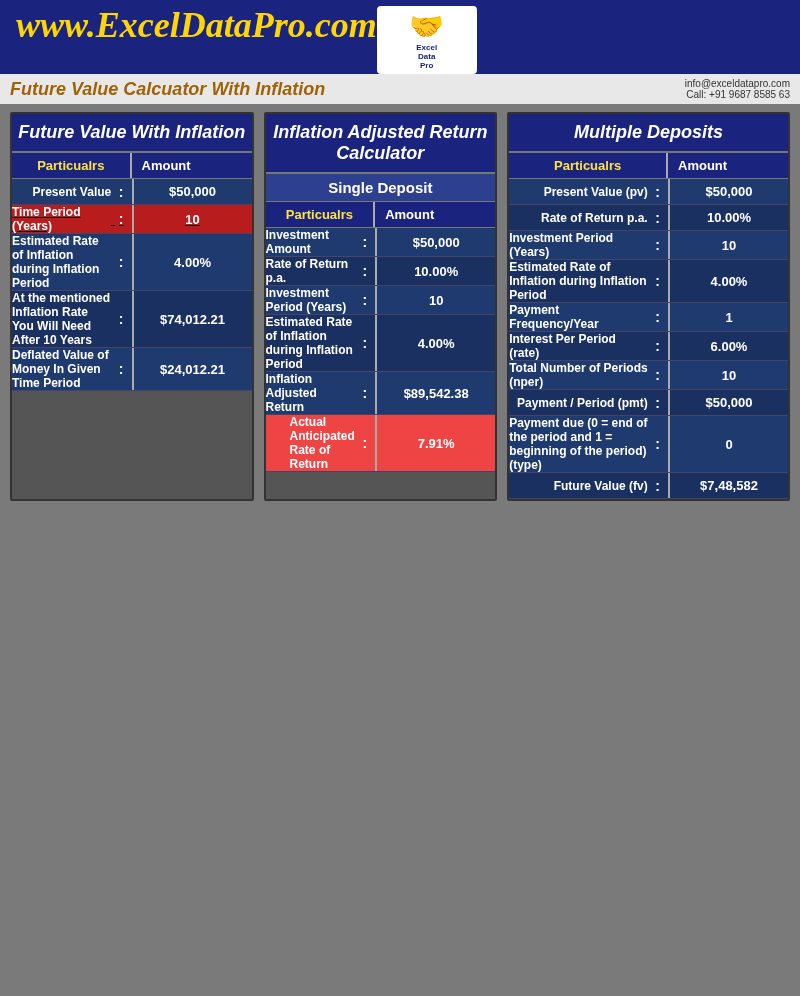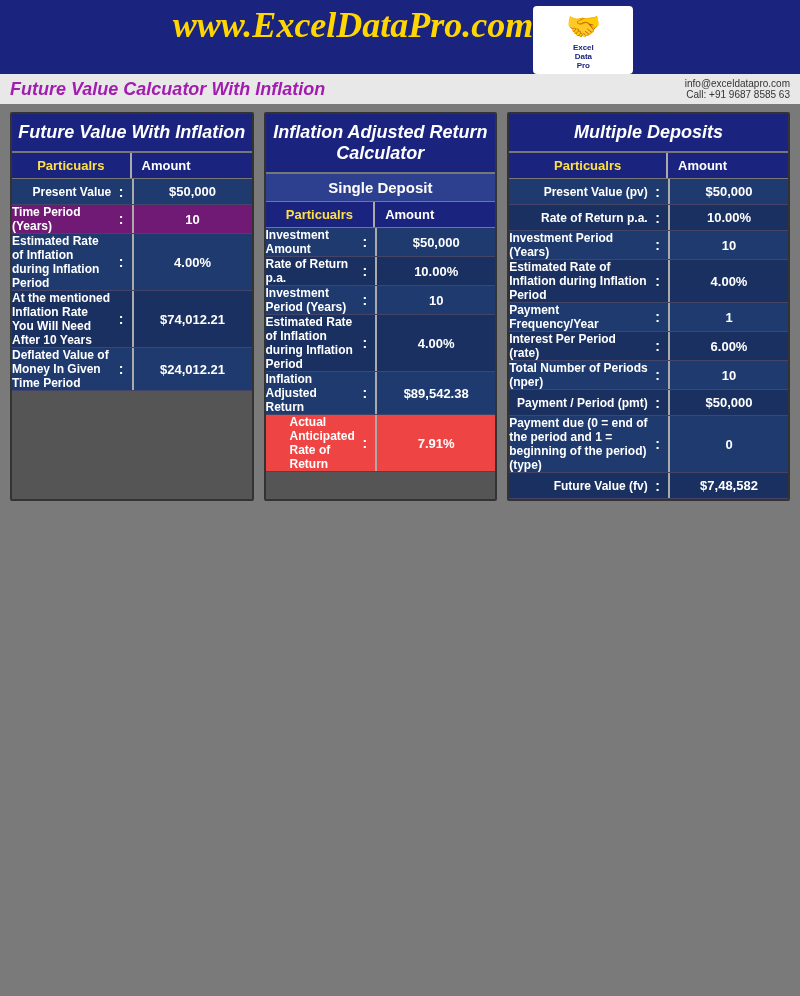--- a/index.html
+++ b/index.html
@@ -10,21 +10,21 @@
       font-family: Arial, sans-serif;
       font-size: 13px;
     }
 
     
     .header {
       background: #1a237e;
       padding: 6px 10px 0 16px;
       display: flex;
       align-items: stretch;
-      justify-content: center;
+      justify-content: flex-start;
     }
     .header-title {
       color: #ffd600;
       font-size: 36px;
       font-weight: bold;
       font-style: italic;
       font-family: 'Times New Roman', serif;
       line-height: 1.1;
     }
     .header-logo {
@@ -50,21 +50,21 @@
     .subheader {
       background: #e8e8e8;
       display: flex;
       align-items: center;
       justify-content: space-between;
       padding: 4px 10px;
     }
     .subheader-title {
       font-size: 18px;
       font-weight: bold;
-      color: #a21caf;
+      color: #a16207;
       font-style: italic;
     }
     .subheader-contact {
       font-size: 10px;
       color: #333;
       text-align: right;
     }
 
     
     .main-content {
@@ -202,21 +202,21 @@
     <div id="section1-rows">
         <div class="data-row" style="background: rgb(30, 58, 110);">
       <div class="col-label-cell">
         <span class="col-label-text">Present Value</span>
         &nbsp;
         <span class="col-sep-cell">:</span>
       </div>
       <div class="divider-col"></div>
       <div class="col-value-cell">$50,000</div>
     </div>
-        <div class="data-row" style="background: #701a75;">
+        <div class="data-row" style="background: #b91c1c; text-decoration: underline;">
       <div class="col-label-cell">
         <span class="col-label-text">Time Period (Years)</span>
         &nbsp;
         <span class="col-sep-cell">:</span>
       </div>
       <div class="divider-col"></div>
       <div class="col-value-cell">10</div>
     </div>
         <div class="data-row" style="background: rgb(30, 58, 110);">
       <div class="col-label-cell">

